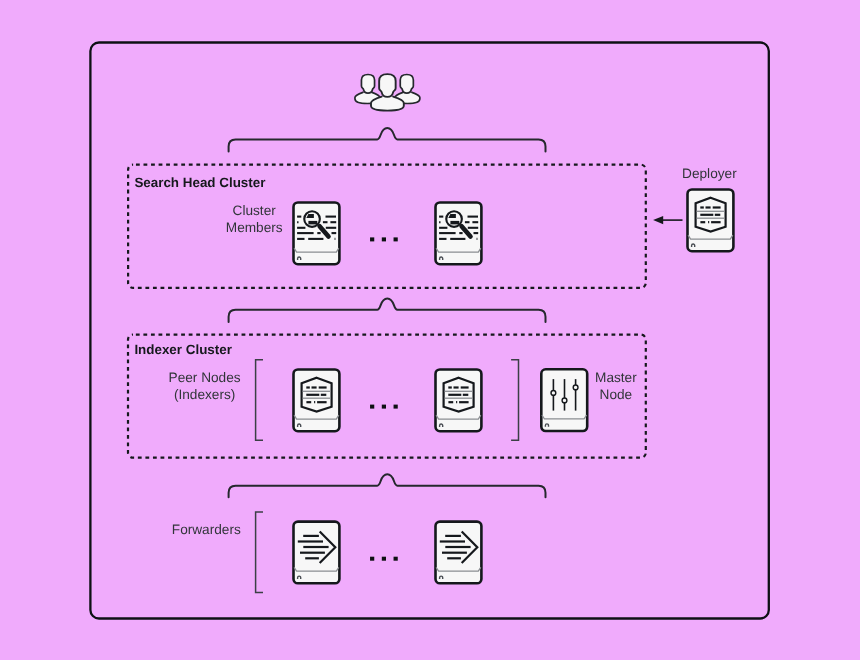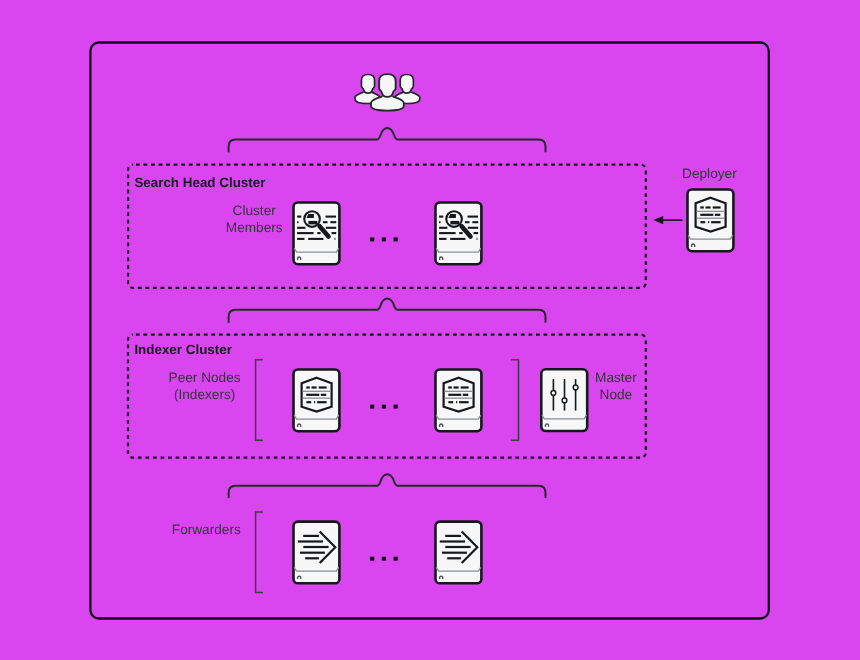--- a/index.html
+++ b/index.html
@@ -1,17 +1,17 @@
 <!DOCTYPE html>
 <html><head>
 <meta charset="utf-8">
 <style>
   html,body{margin:0;padding:0;}
   body{width:860px;height:660px;background:#f7f7f7;font-family:"Liberation Sans",sans-serif;overflow:hidden;}
-  #stage{position:relative;width:860px;height:660px;background:#d946ef;}
+  #stage{position:relative;width:860px;height:660px;background:#f0abfc;}
   svg#diagram{position:absolute;left:0;top:0;display:block;}
   text{font-family:"Liberation Sans",sans-serif;fill:#313539;text-rendering:geometricPrecision;}
   #stage{transform:translateZ(0);}
   .lbl{font-size:13.65px;}
   .grp{font-size:13.4px;font-weight:bold;fill:#16191d;}
 </style>
 </head>
 <body>
 
 <div id="stage">

